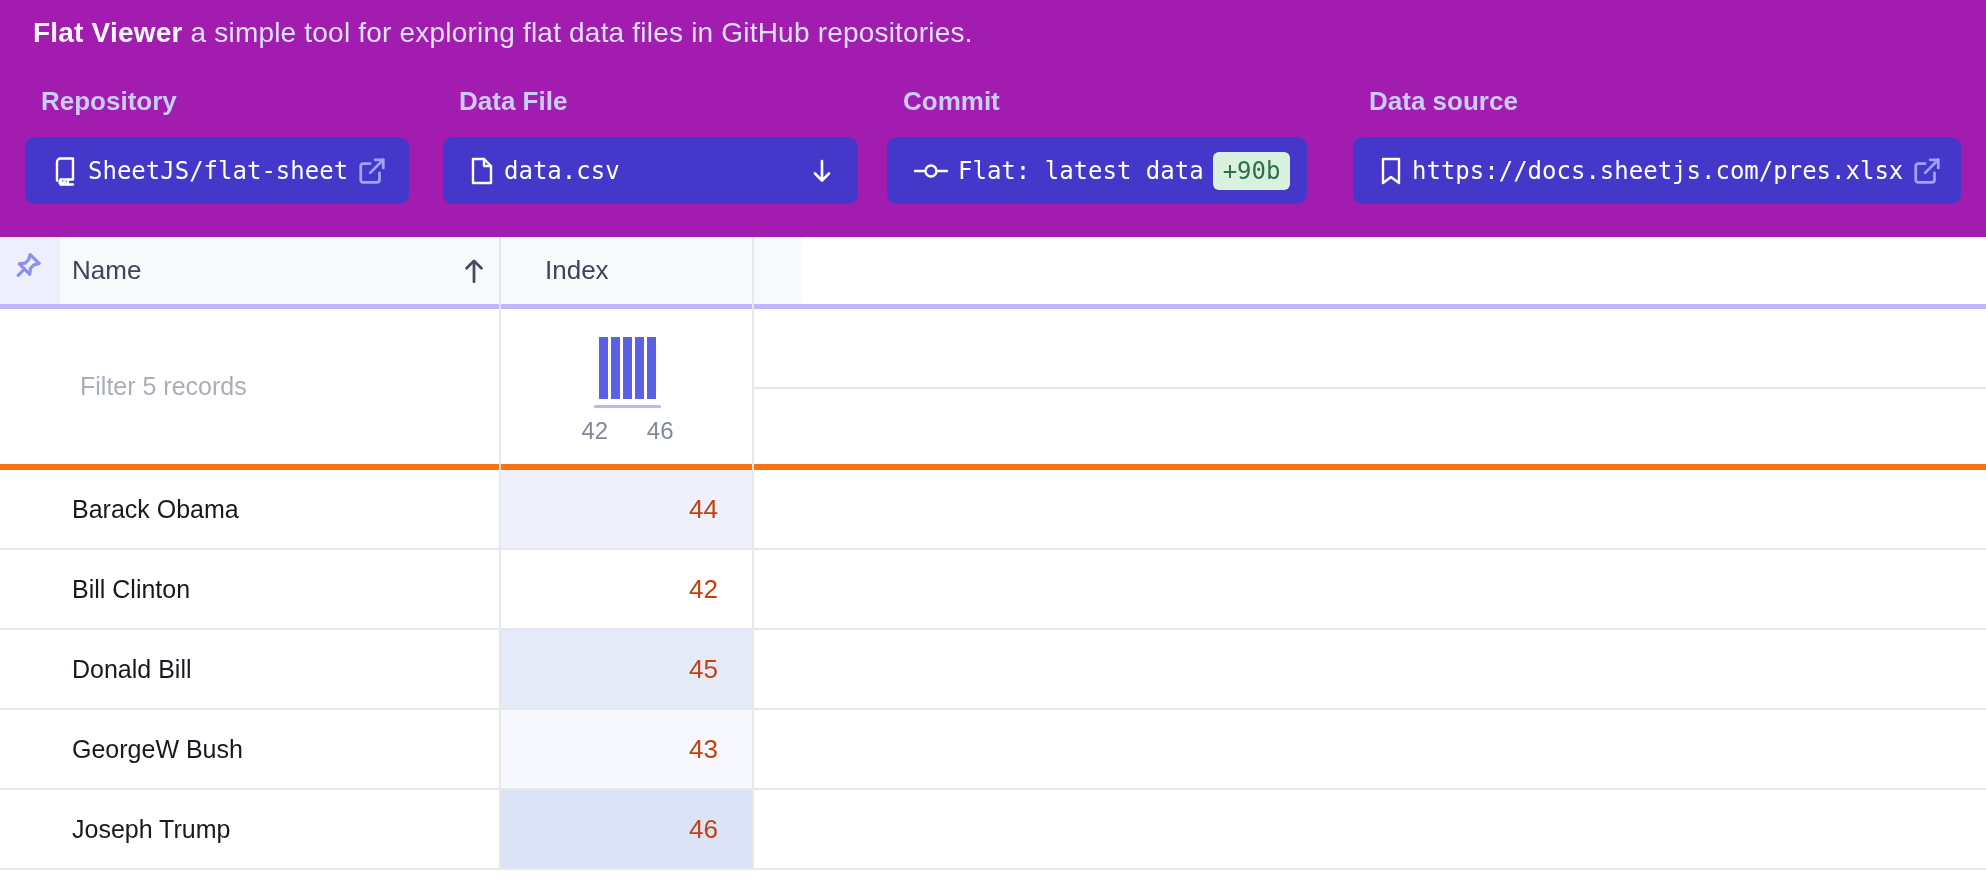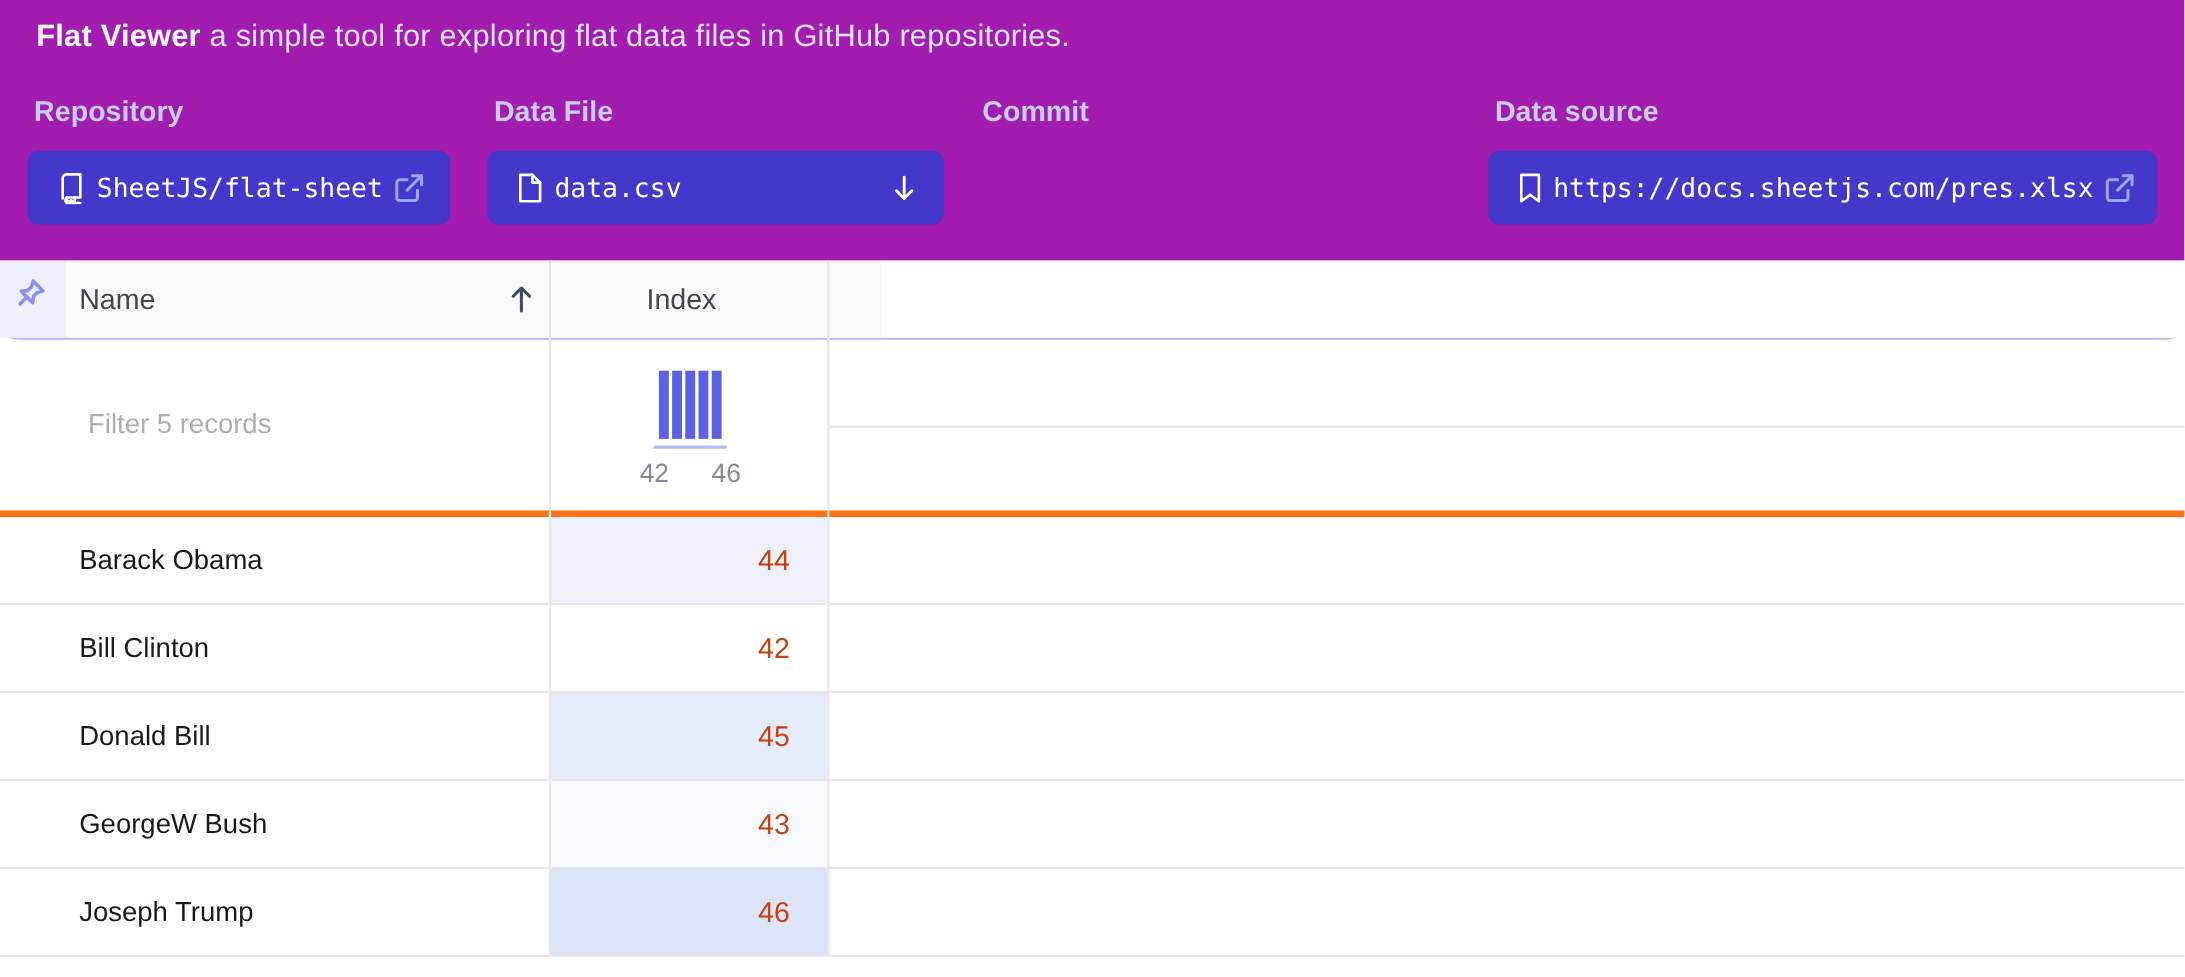--- a/index.html
+++ b/index.html
@@ -6,43 +6,43 @@
   html, body { width: 1986px; height: 888px; overflow: hidden; }
   body { font-family: "Liberation Sans", sans-serif; background: #ffffff; }
   .app { position: relative; width: 1986px; height: 888px; background: #fff; }
 
   
   .app-header { position: absolute; left: 0; top: 0; width: 1986px; height: 237px; background: #a21caf; }
   .brand { position: absolute; left: 33px; top: 17px; font-size: 28px; color: #dde1fb; letter-spacing: .2px; }
   .brand .brand-name { color: #f6f7ff; font-weight: 700; margin-right: 8px; }
 
   .control { position: absolute; top: 86px; }
-  .control .ctl-label { display: block; font-size: 26px; font-weight: 600; color: #c7cdf7; margin: 0 0 20px 6px; }
+  .control .ctl-label { display: block; font-size: 26px; font-weight: 600; color: #c7cdf7; margin: 0 0 20px 16px; }
   .pill { height: 67px; background: #4338ca; border-radius: 10px; display: flex; align-items: center;
           padding: 0 22px 0 26px; gap: 9px; color: #ffffff;
           font-family: "DejaVu Sans Mono", monospace; font-size: 24px; white-space: nowrap; cursor: pointer; }
   .pill svg { flex: 0 0 auto; }
   .trailing { margin-left: auto; display: flex; align-items: center; }
   .ctl-repo   { left: 25px;   width: 384px; }
   .ctl-file   { left: 443px;  width: 415px; }
   .ctl-commit { left: 887px;  width: 420px; }
   .ctl-source { left: 1353px; width: 608px; }
   .badge { font-family: "DejaVu Sans Mono", monospace; font-size: 24px; color: #2e6f4e; background: #d9f2df;
            padding: 5px 10px; border-radius: 6px; }
 
   
   .table { position: absolute; left: 0; top: 237px; width: 1986px; height: 651px; background: #fff; }
   .vline { position: absolute; top: 0; height: 633px; width: 2px; background: #e6e7eb; z-index: 5; }
   .vline.v1 { left: 499px; } .vline.v2 { left: 752px; }
 
-  .thead { display: flex; height: 72px; border-bottom: 2px solid #c4b5fd; border-radius: 17px; }
+  .thead { display: flex; height: 72px; border-bottom: 5px solid #c4b5fd; }
   .pin-cell { width: 60px; background: #edeffd; display: flex; align-items: center; justify-content: center; }
   .th { background: #f8f9fb; display: flex; align-items: center; font-size: 26px; font-weight: 500; color: #3d4557; }
   .th-name { width: 441px; padding-left: 12px; }
-  .th-index { width: 301px; justify-content: center; padding-right: 64px; }
+  .th-index { width: 301px; justify-content: flex-start; padding-right: 64px; padding-left: 44px; }
   .th-rest { flex: 1; background: #fff; }
   .sort-arrow { margin-left: auto; margin-right: 12px; display: flex; }
 
   .filter-row { position: relative; display: flex; height: 161px; border-bottom: 6px solid #f97316; }
   .filter-cell { width: 501px; display: flex; align-items: center; }
   .filter-input { border: none; outline: none; width: 400px; margin-left: 80px; font-size: 25px;
                   font-family: "Liberation Sans", sans-serif; color: #16191f; background: transparent; }
   .filter-input::placeholder { color: #a9aeb9; }
   .hist-cell { width: 253px; position: relative; }
   .hist { position: absolute; left: 50%; top: 28px; transform: translateX(-50%); display: flex; flex-direction: column; align-items: center; }
@@ -102,20 +102,33 @@
           <svg width="28" height="30" viewBox="0 0 28 30" fill="none" stroke="#ffffff" stroke-width="2.6" stroke-linecap="round" stroke-linejoin="round">
             <path d="M14 5 v19"></path>
               <path d="M7 17.5 l7 7 7-7"></path>
           </svg>
         </span>
       </div>
     </div>
 
     <div class="control ctl-commit">
       <span class="ctl-label">Commit</span>
+      <div class="pill">
+        <span style="display:flex">
+          <svg width="36" height="28" viewBox="0 0 36 28" fill="none" stroke="#ffffff" stroke-width="2.4" stroke-linecap="round">
+            <circle cx="18" cy="14" r="5.5"></circle>
+              <path d="M2 14 h9"></path>
+              <path d="M25 14 h9"></path>
+          </svg>
+        </span>
+        <span>Flat: latest data</span>
+        <span class="trailing">
+          <span class="badge">+90b</span>
+        </span>
+      </div>
     </div>
 
     <div class="control ctl-source">
       <span class="ctl-label">Data source</span>
       <div class="pill">
         <span style="display:flex">
           <svg width="24" height="30" viewBox="0 0 24 30" fill="none" stroke="#ffffff" stroke-width="2.4" stroke-linejoin="round">
             <path d="M4 3 h16 v24 l-8 -6 -8 6 z"></path>
           </svg>
         </span>

